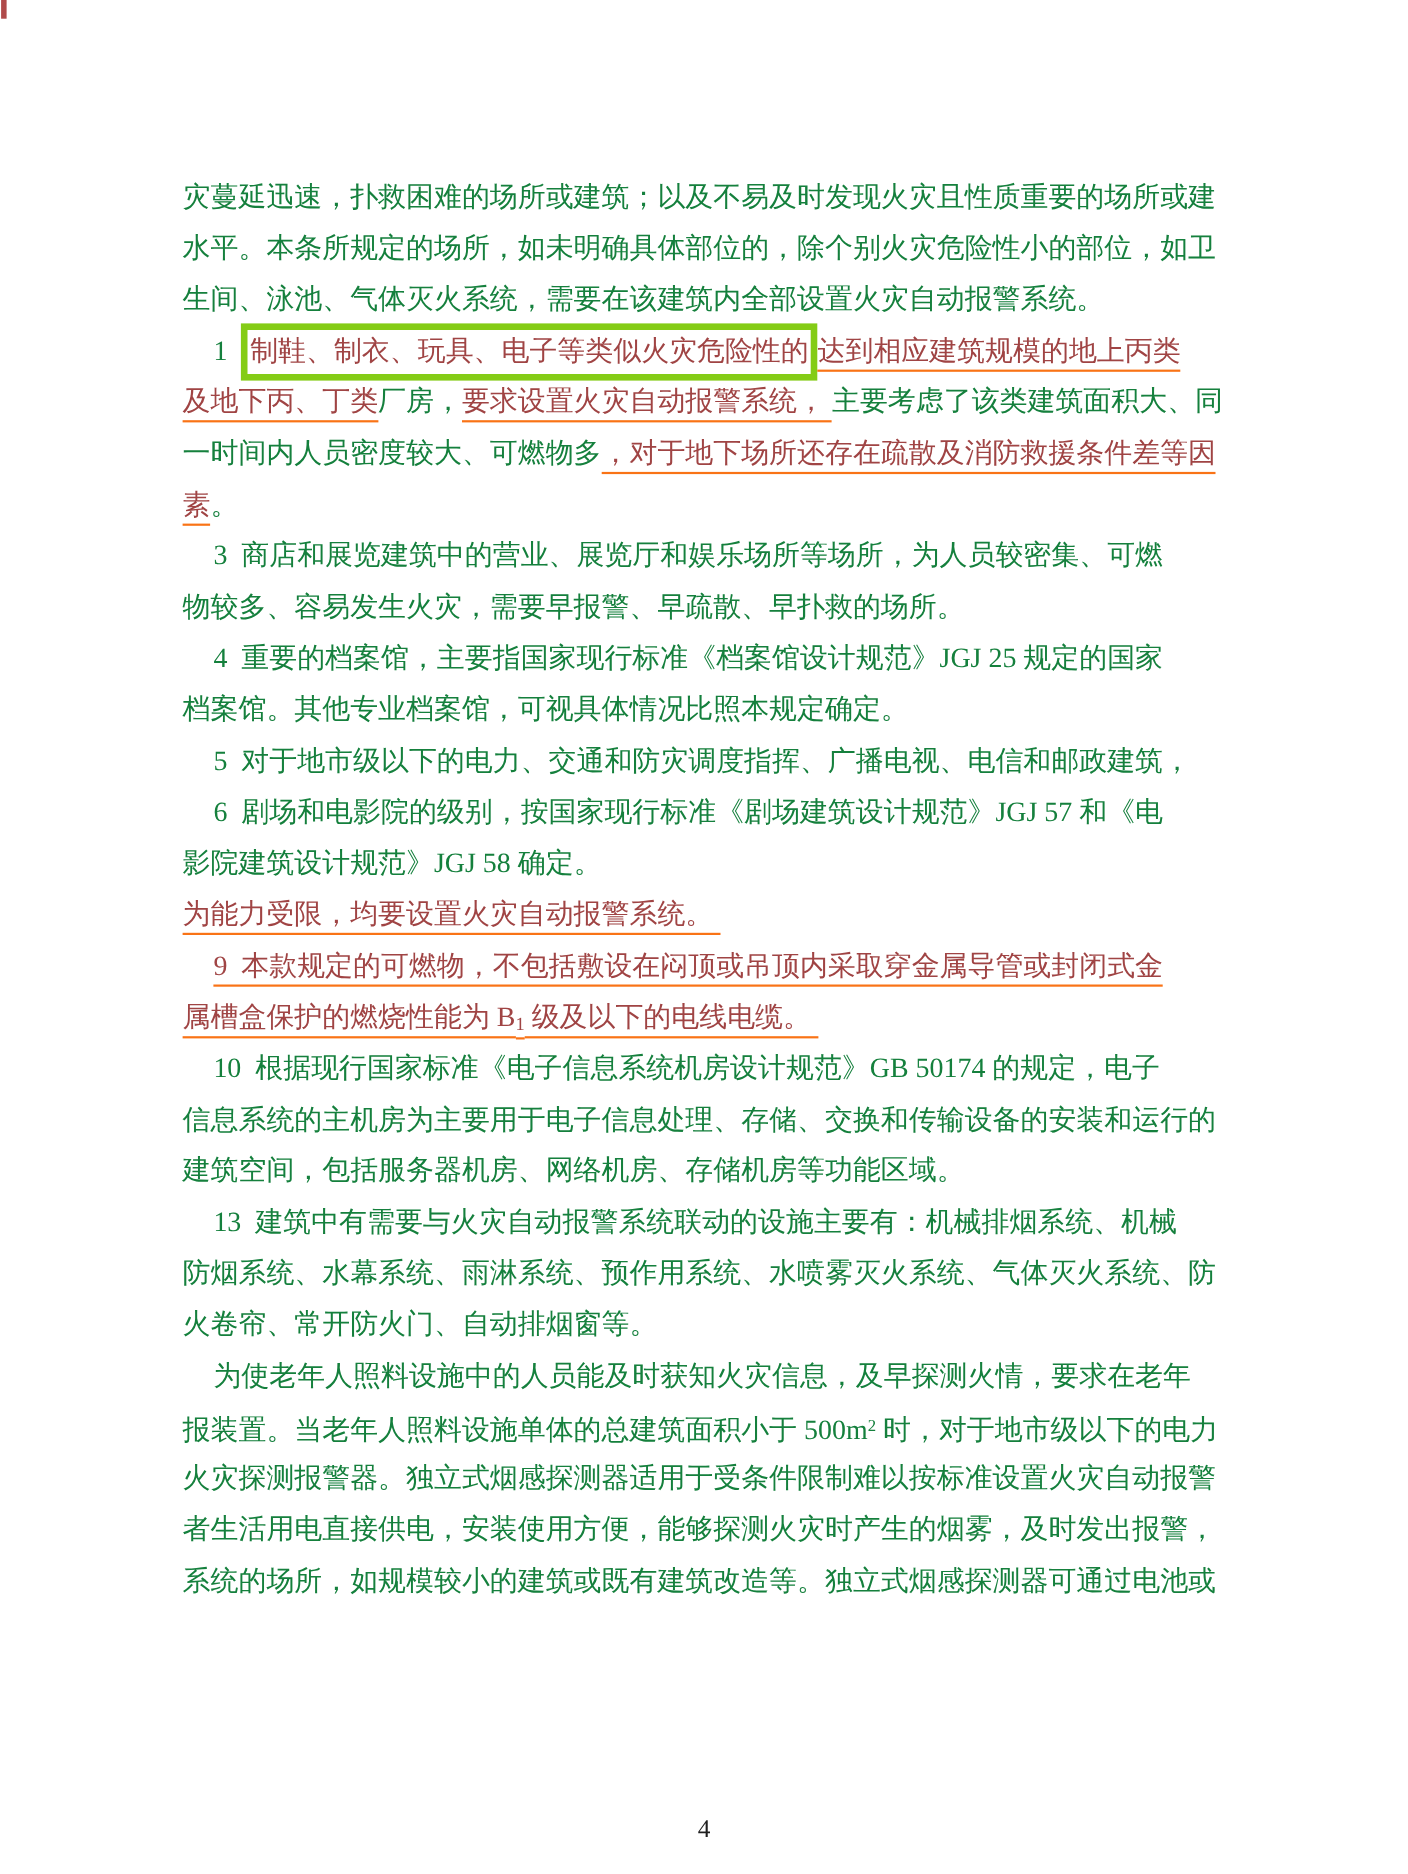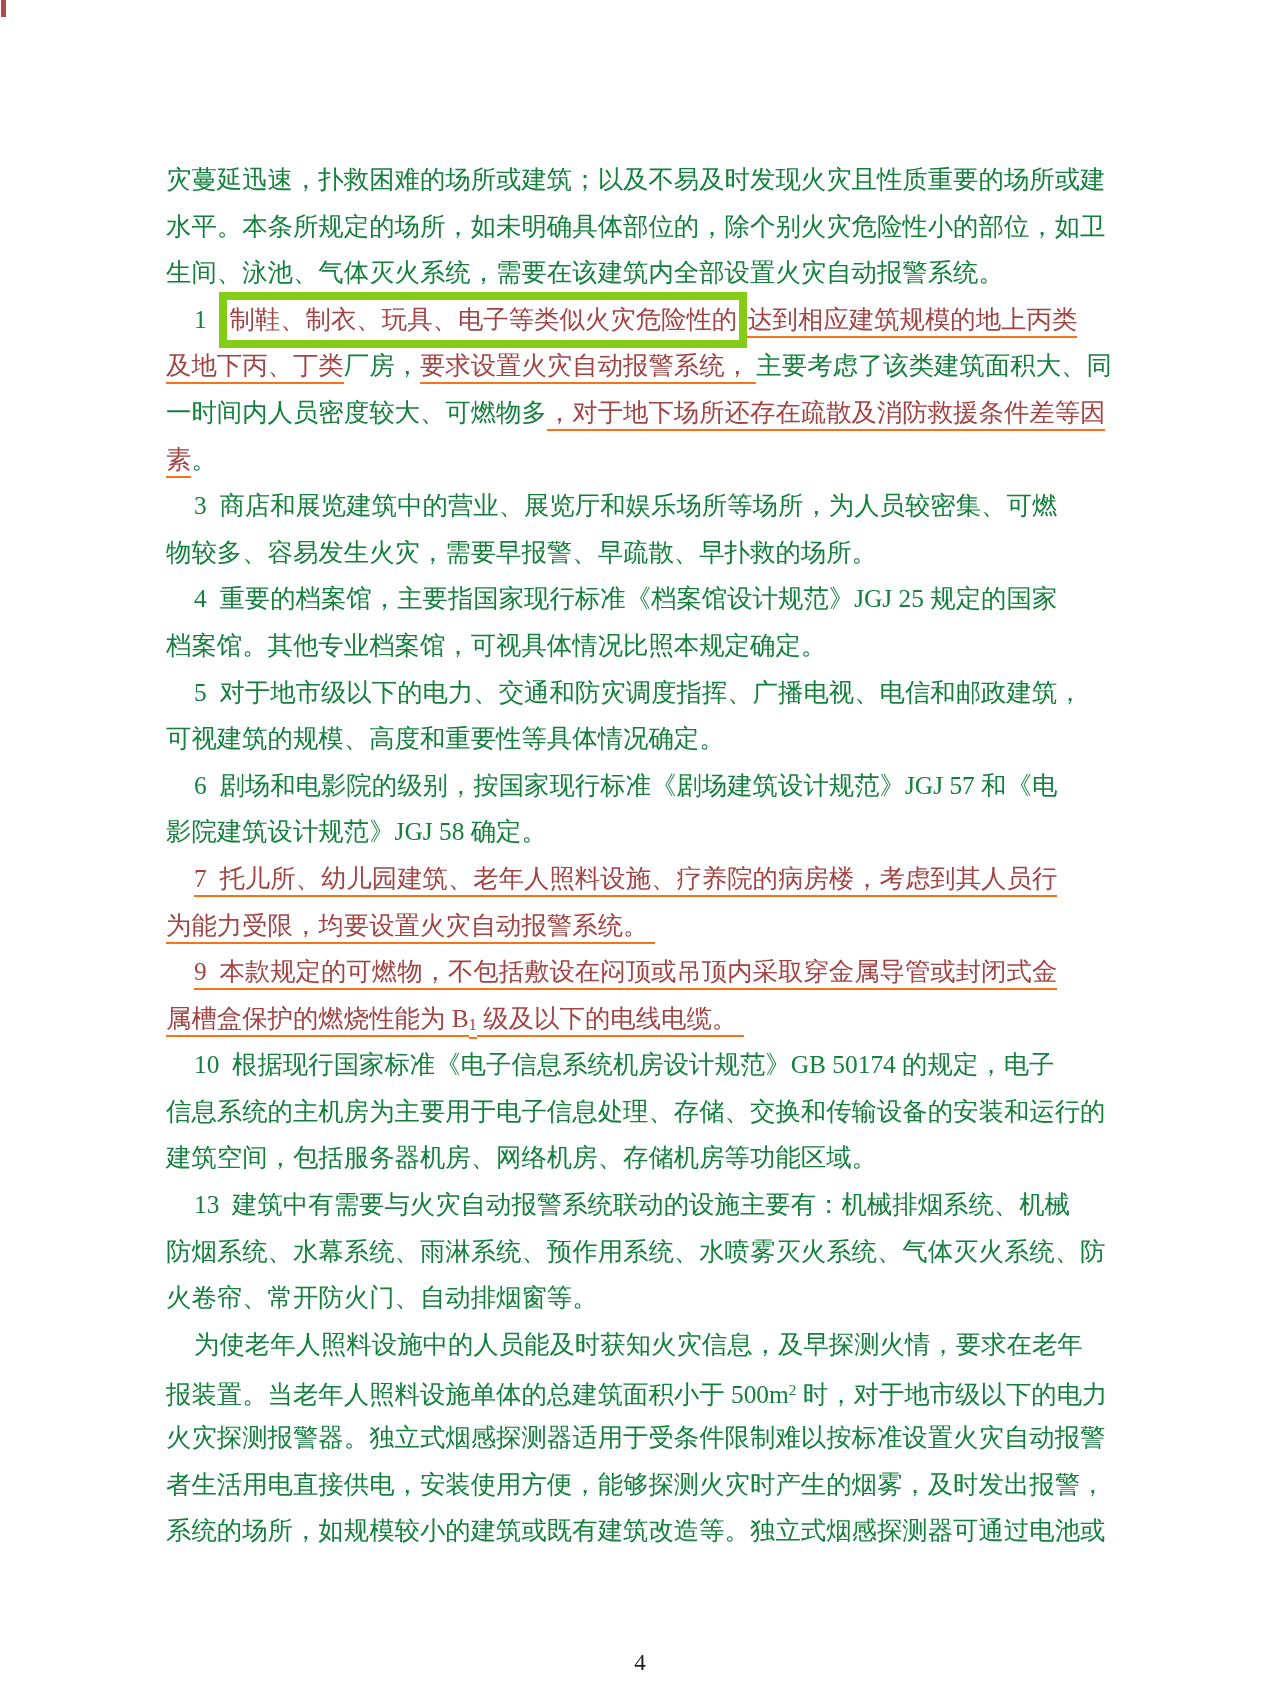--- a/index.html
+++ b/index.html
@@ -7,21 +7,21 @@
     width:1280px;height:1704px;background:#ffffff;position:relative;
     font-family:"Liberation Serif","DejaVu Serif",serif;color:#1f1f1f;
     overflow:hidden;
   }
   .doc{position:absolute;left:166px;top:156px;width:956px;}
   .line{height:46.6px;line-height:46.6px;font-size:25.4px;white-space:nowrap;}
   .ind{padding-left:28px;}
   .blk{color:#15803d;}
   .red{color:#a04444;}
   .u{border-bottom:2px solid #f97316;padding-bottom:3px;}
-  .box{border:8px solid #84cc16;padding:5px 2px 7px 2px;text-align:right;}
+  .box{border:6px solid #84cc16;padding:5px 2px 7px 2px;text-align:right;}
   .sub{font-size:0.66em;vertical-align:-0.18em;}
   .sup{font-size:0.6em;vertical-align:0.5em;}
   .page-num{position:absolute;top:1650px;left:0;width:1280px;text-align:center;
     font-size:23px;color:#1f1f1f;}
   .corner-mark{position:absolute;left:1px;top:0;width:5px;height:17px;background:#b04a4a;}
 </style>
 </head>
 <body>
 
 <div class="corner-mark"></div>
@@ -32,24 +32,22 @@
     <div class="line"><span class="blk">生间、泳池、气体灭火系统，需要在该建筑内全部设置火灾自动报警系统。</span></div>
     <div class="line ind"><span class="blk">1&nbsp;&nbsp;</span><span class="red box">制鞋、制衣、玩具、电子等类似火灾危险性的</span><span class="red u">达到相应建筑规模的地上丙类</span></div>
     <div class="line"><span class="red u">及地下丙、丁类</span><span class="blk">厂房，</span><span class="red u">要求设置火灾自动报警系统，&nbsp;</span><span class="blk">主要考虑了该类建筑面积大、同</span></div>
     <div class="line"><span class="blk">一时间内人员密度较大、可燃物多</span><span class="red u">，对于地下场所还存在疏散及消防救援条件差等因</span></div>
     <div class="line"><span class="red u">素</span><span class="blk">。</span></div>
     <div class="line ind"><span class="blk">3&nbsp;&nbsp;商店和展览建筑中的营业、展览厅和娱乐场所等场所，为人员较密集、可燃</span></div>
     <div class="line"><span class="blk">物较多、容易发生火灾，需要早报警、早疏散、早扑救的场所。</span></div>
     <div class="line ind"><span class="blk">4&nbsp;&nbsp;重要的档案馆，主要指国家现行标准《档案馆设计规范》JGJ 25 规定的国家</span></div>
     <div class="line"><span class="blk">档案馆。其他专业档案馆，可视具体情况比照本规定确定。</span></div>
     <div class="line ind"><span class="blk">5&nbsp;&nbsp;对于地市级以下的电力、交通和防灾调度指挥、广播电视、电信和邮政建筑，</span></div>
-    <div class="line"><span class="blk">可视建筑的规模、高度和重要性等具体情况确定。</span></div>
     <div class="line ind"><span class="blk">6&nbsp;&nbsp;剧场和电影院的级别，按国家现行标准《剧场建筑设计规范》JGJ 57 和《电</span></div>
     <div class="line"><span class="blk">影院建筑设计规范》JGJ 58 确定。</span></div>
-    <div class="line ind"><span class="red u">7&nbsp;&nbsp;托儿所、幼儿园建筑、老年人照料设施、疗养院的病房楼，考虑到其人员行</span></div>
     <div class="line"><span class="red u">为能力受限，均要设置火灾自动报警系统。&nbsp;</span></div>
     <div class="line ind"><span class="red u">9&nbsp;&nbsp;本款规定的可燃物，不包括敷设在闷顶或吊顶内采取穿金属导管或封闭式金</span></div>
     <div class="line"><span class="red u">属槽盒保护的燃烧性能为 B</span><span class="red u sub">1</span><span class="red u"> 级及以下的电线电缆。&nbsp;</span></div>
     <div class="line ind"><span class="blk">10&nbsp;&nbsp;根据现行国家标准《电子信息系统机房设计规范》GB 50174 的规定，电子</span></div>
     <div class="line"><span class="blk">信息系统的主机房为主要用于电子信息处理、存储、交换和传输设备的安装和运行的</span></div>
     <div class="line"><span class="blk">建筑空间，包括服务器机房、网络机房、存储机房等功能区域。</span></div>
     <div class="line ind"><span class="blk">13&nbsp;&nbsp;建筑中有需要与火灾自动报警系统联动的设施主要有：机械排烟系统、机械</span></div>
     <div class="line"><span class="blk">防烟系统、水幕系统、雨淋系统、预作用系统、水喷雾灭火系统、气体灭火系统、防</span></div>
     <div class="line"><span class="blk">火卷帘、常开防火门、自动排烟窗等。</span></div>
     <div class="line ind"><span class="blk">为使老年人照料设施中的人员能及时获知火灾信息，及早探测火情，要求在老年</span></div>

